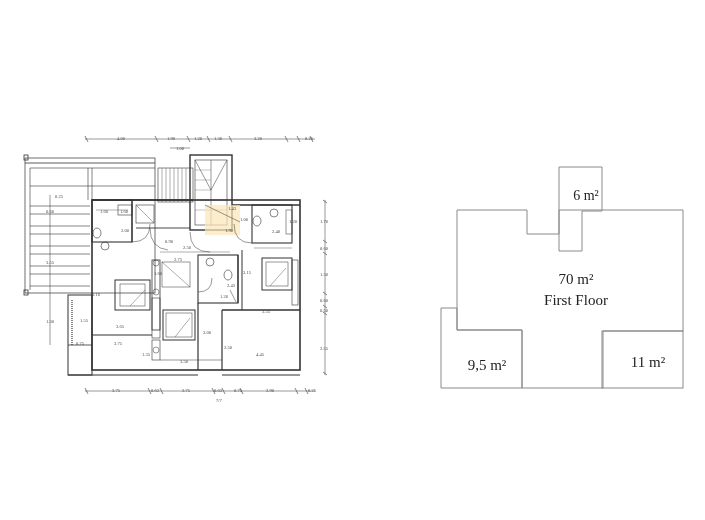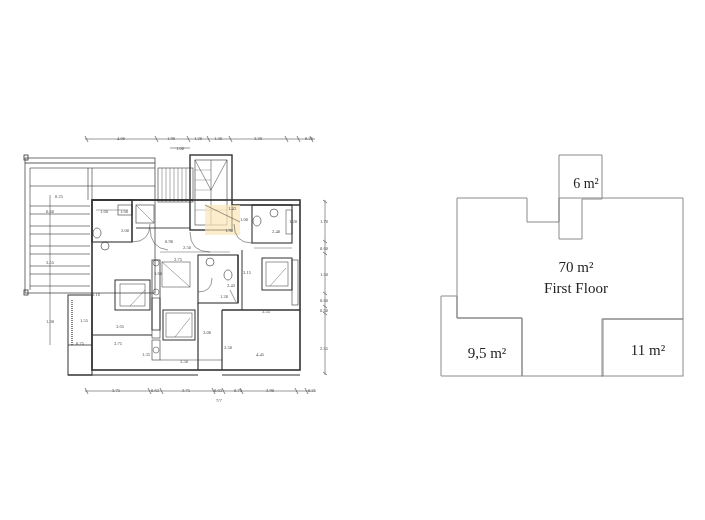--- a/index.html
+++ b/index.html
@@ -1,19 +1,19 @@
 <!DOCTYPE html>
 <html><head>
 <meta charset="utf-8">
 <style>
   html,body{margin:0;padding:0;background:#ffffff;}
   body{width:705px;height:520px;position:relative;overflow:hidden;font-family:"Liberation Serif","DejaVu Serif",serif;}
   .panel{position:absolute;}
   #plan{left:0;top:0;width:360px;height:520px;}
-  #areas{left:420px;top:130px;width:285px;height:260px;}
+  #areas{left:420px;top:142px;width:285px;height:260px;}
   svg{display:block;}
   .dim{font-family:"Liberation Serif",serif;font-size:4.5px;fill:#444;}
   .lbl{font-family:"Liberation Serif",serif;fill:#222;}
 </style>
 </head>
 <body>
 
 <div id="plan" class="panel">
 <svg width="360" height="520" viewBox="0 0 360 520">
   <g stroke="#333" fill="none" stroke-width="0.8">

